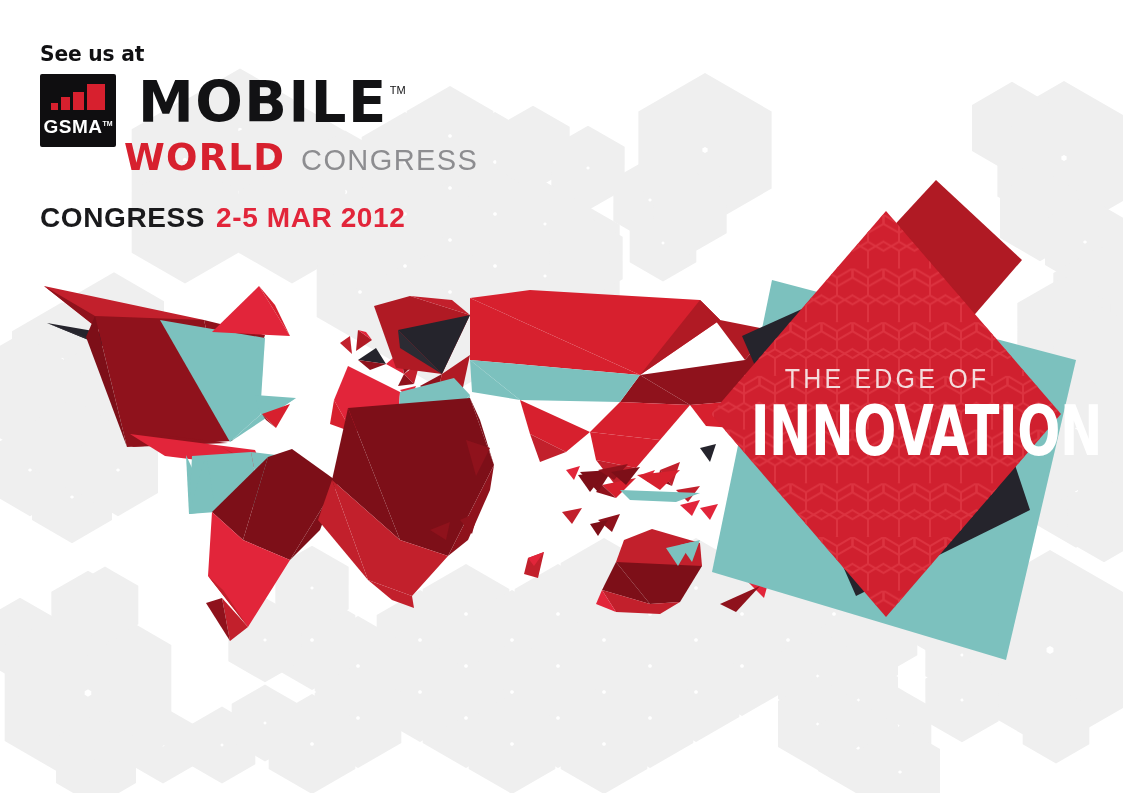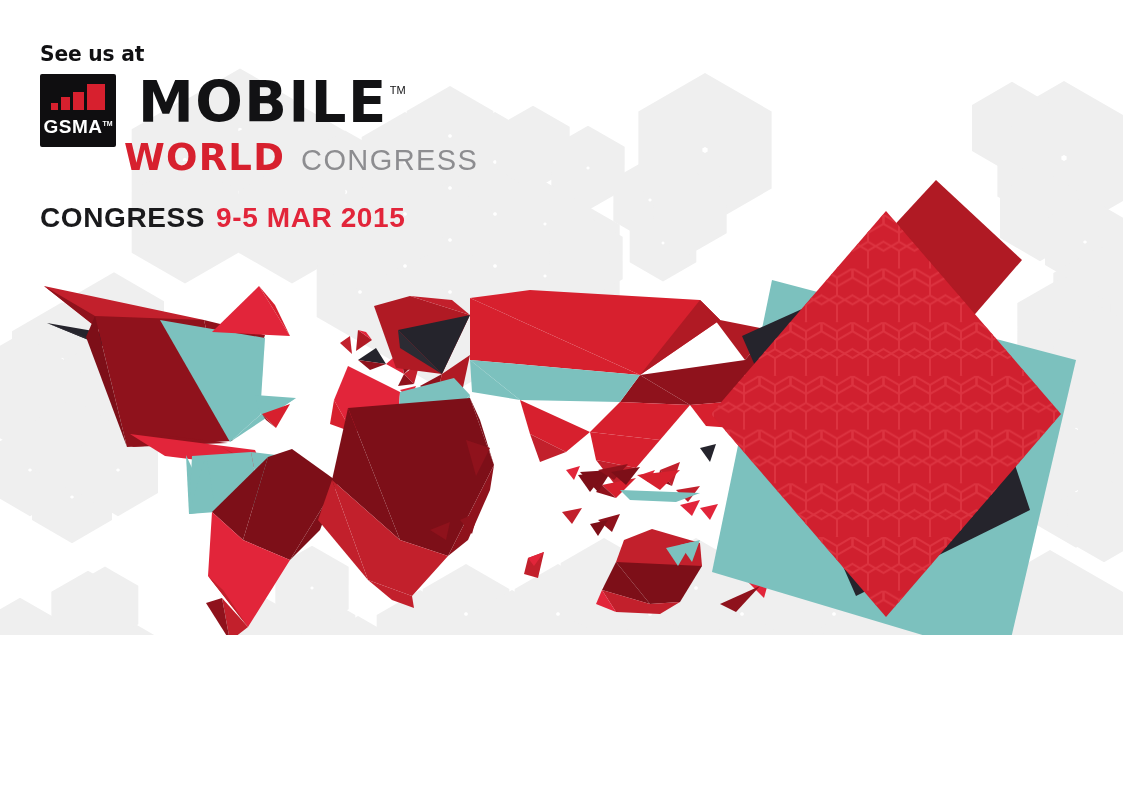--- a/index.html
+++ b/index.html
@@ -3,21 +3,21 @@
 <meta charset="utf-8">
 <style>
   html,body{margin:0;padding:0;}
   body{
     width:1123px;height:793px;
     background:#ffffff;
     font-family:"Liberation Sans", sans-serif;
     overflow:hidden;
     position:relative;
   }
-  #stage{position:relative;width:1123px;height:635px;overflow:hidden;background:#fff;}
+  #stage{position:relative;width:1123px;height:793px;overflow:hidden;background:#fff;}
   #bg-hex{position:absolute;inset:0;width:1123px;height:793px;}
   #artwork{position:absolute;inset:0;width:1123px;height:793px;}
 
   
   #logo-block{position:absolute;left:38px;top:42px;width:340px;}
   #see-us-at{
     font-family:"DejaVu Sans", sans-serif;
     font-weight:bold;font-size:22px;line-height:24px;
     letter-spacing:-0.2px;color:#111113;margin:0 0 8px 2px;
     transform:scaleX(.92);transform-origin:left center;
@@ -379,20 +379,24 @@
 
       <div id="mobile-row">
         <span id="mobile-word">MOBILE</span><span id="mobile-tm">TM</span>
       </div>
 
       <div id="wc-row">
         <span id="world-word">WORLD</span><span id="congress-word">CONGRESS</span>
       </div>
 
       <div id="date-row">
-        <span id="city-word">CONGRESS</span><span id="dates-word">9-5 MAR 2015</span>
+        <span id="city-word">CONGRESS</span><span id="dates-word">2-5 MAR 2012</span>
       </div>
 
     </div>
   </div>
 
+  <div id="headline">
+    <div id="kicker">THE EDGE OF</div>
+    <div id="headline-main">INNOVATION</div>
+  </div>
 
 </div>
 
 </body></html>

